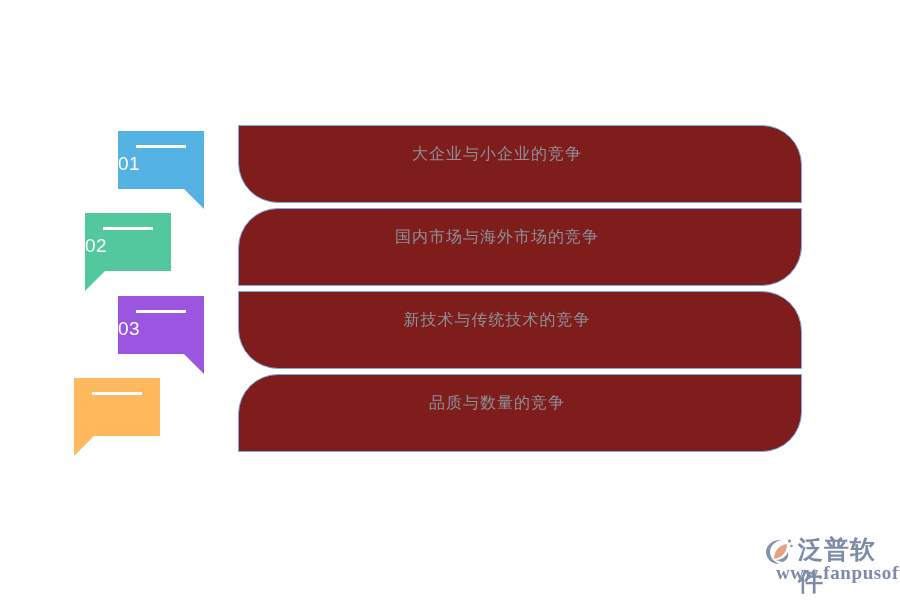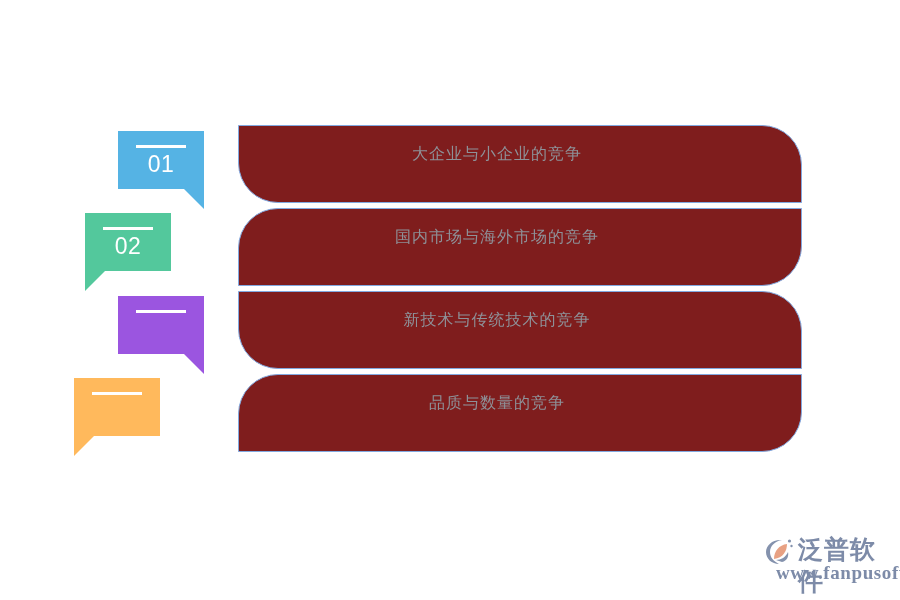--- a/index.html
+++ b/index.html
@@ -58,23 +58,23 @@
     left: 18px;
     width: 50px;
     height: 3px;
     background: #ffffff;
   }
   .badge .num {
     position: absolute;
     top: 18px;
     left: 0;
     width: 100%;
-    text-align: center;
+    text-align: left;
     color: #ffffff;
-    font-size: 23px;
+    font-size: 19px;
     line-height: 30px;
     letter-spacing: 0.5px;
     font-family: "Liberation Sans", "DejaVu Sans", sans-serif;
   }
 
   
   .tbox {
     position: absolute;
     left: 238px;
     width: 564px;
@@ -159,20 +159,21 @@
   <div class="badge tail-left" style="left:74px; top:213px; color:#53c89c;margin-left:11px;">
     <div class="body" style="background:#53c89c;"></div>
     <div class="rule"></div>
     <div class="num">02</div>
     <div class="tail"></div>
   </div>
 
   <div class="badge tail-right" style="left:118px; top:296px; color:#9b55e0;">
     <div class="body" style="background:#9b55e0;"></div>
     <div class="rule"></div>
+    <div class="num">03</div>
     <div class="tail"></div>
   </div>
 
   <div class="badge tail-left" style="left:74px; top:378px; color:#ffb95c;">
     <div class="body" style="background:#ffb95c;"></div>
     <div class="rule"></div>
     <div class="tail"></div>
   </div>
 
   <div class="tbox corner-a" style="top:125px;">

